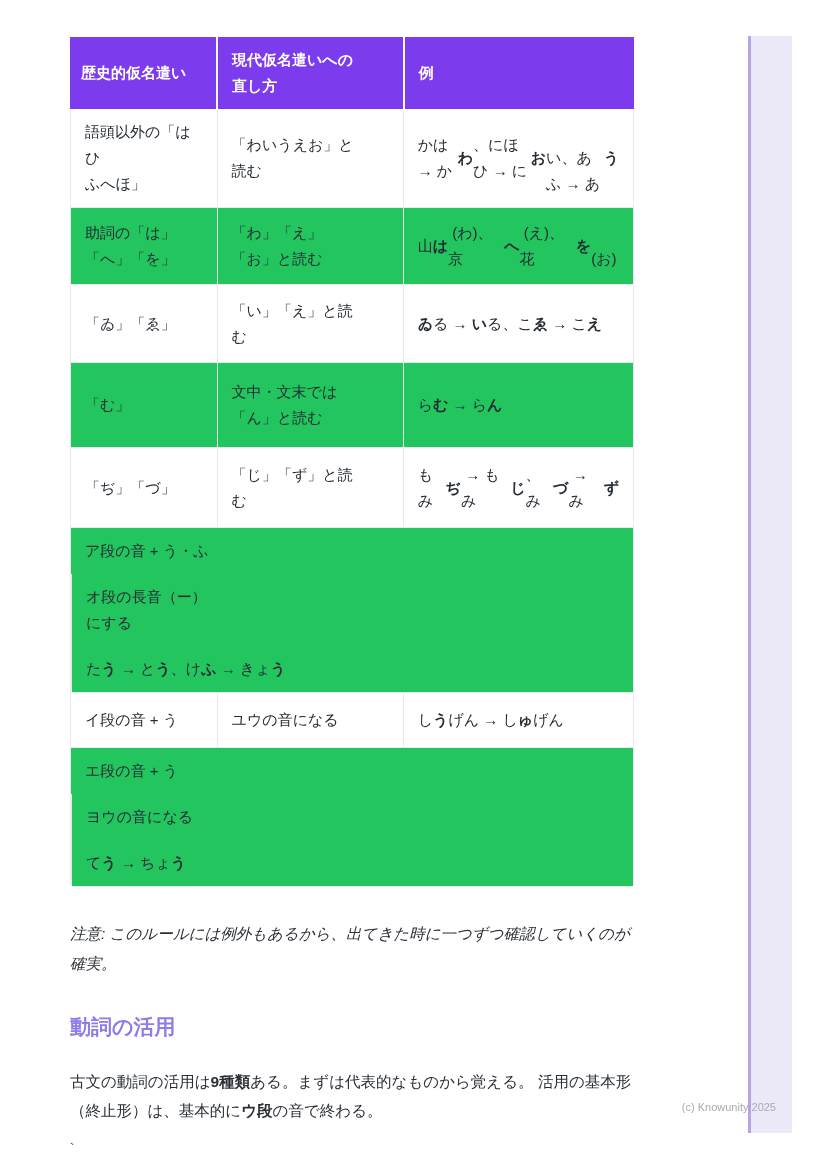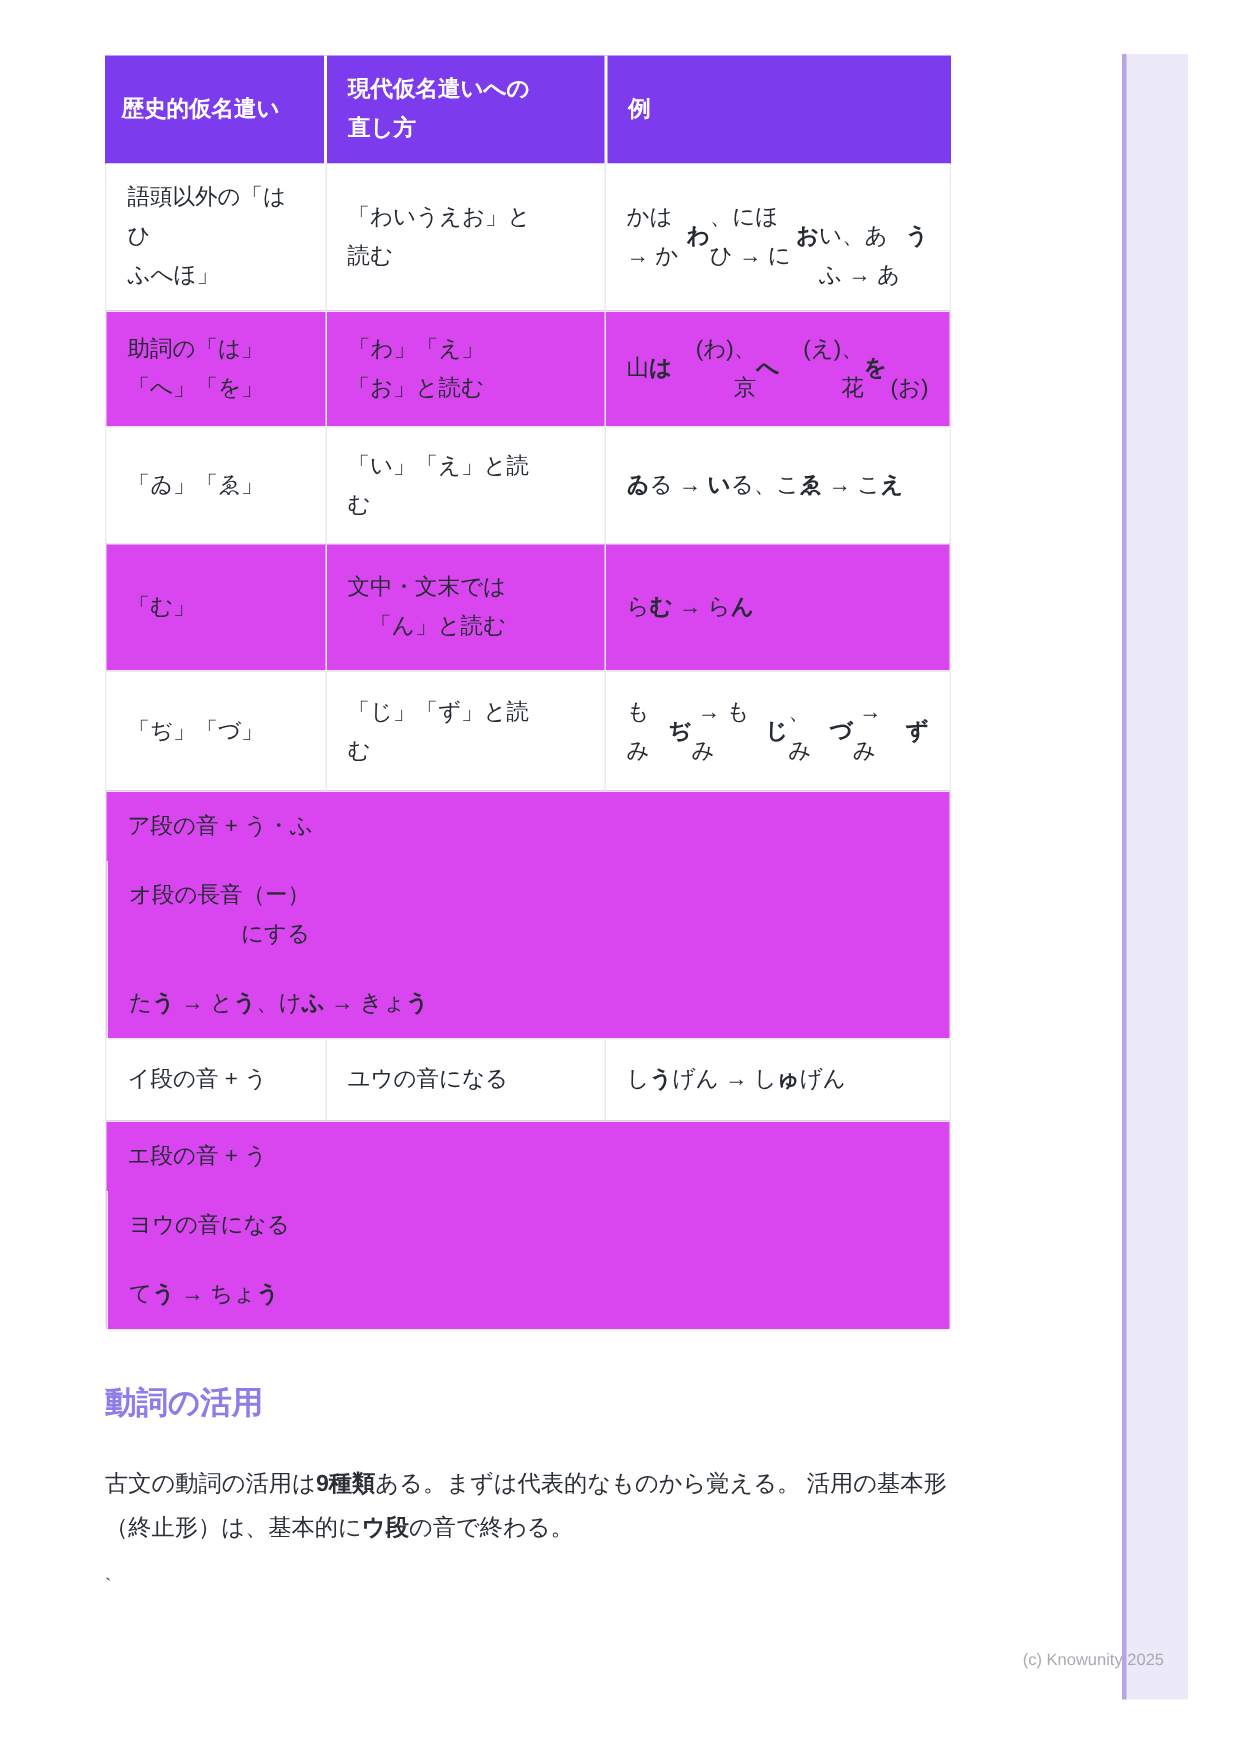--- a/index.html
+++ b/index.html
@@ -37,21 +37,21 @@
     line-height: 26px;
     white-space: pre-wrap;
     border-left: 1px solid #e9e9ee;
   }
   .td:first-child { border-left: none; }
   .c0 { width: 153px; }
   .c1 { width: 196px; }
   .c2 { width: 243px; }
   .tr.body { border-top: 1px solid #e9e9ee; background: #ffffff; }
   .tr.body:first-of-type { border-top: none; }
-  .tr.shaded { background: #d946ef; text-align: right; }
+  .tr.shaded { background: #22c55e; }
   .td b { font-weight: bold; }
 
   
   .note {
     margin-top: 32px;
     width: 690px;
     font-style: italic;
     font-size: 15.5px;
     line-height: 30px;
     white-space: pre-wrap;
@@ -151,20 +151,22 @@
           <div class="td c2"><span>し</span><b>う</b><span>げん → し</span><b>ゅ</b><span>げん</span></div>
         </div>
         <div class="tr body shaded" style="min-height: 55px; flex-direction: column;">
           <div class="td c0"><span>エ段の音 + う</span></div>
           <div class="td c1"><span>ヨウの音になる</span></div>
           <div class="td c2"><span>て</span><b>う</b><span> → ちょ</span><b>う</b></div>
         </div>
       </div>
   </div>
 
+  <div class="note">注意: このルールには例外もあるから、出てきた時に一つずつ確認していくのが
+確実。</div>
 
   <h2 class="heading">動詞の活用</h2>
 
   <div class="para"><span>古文の動詞の活用は</span><b>9種類</b><span>ある。まずは代表的なものから覚える。 活用の基本形
 （終止形）は、基本的に</span><b>ウ段</b><span>の音で終わる。</span></div>
 
   <div class="stray">`</div>
 
 </div>
 

